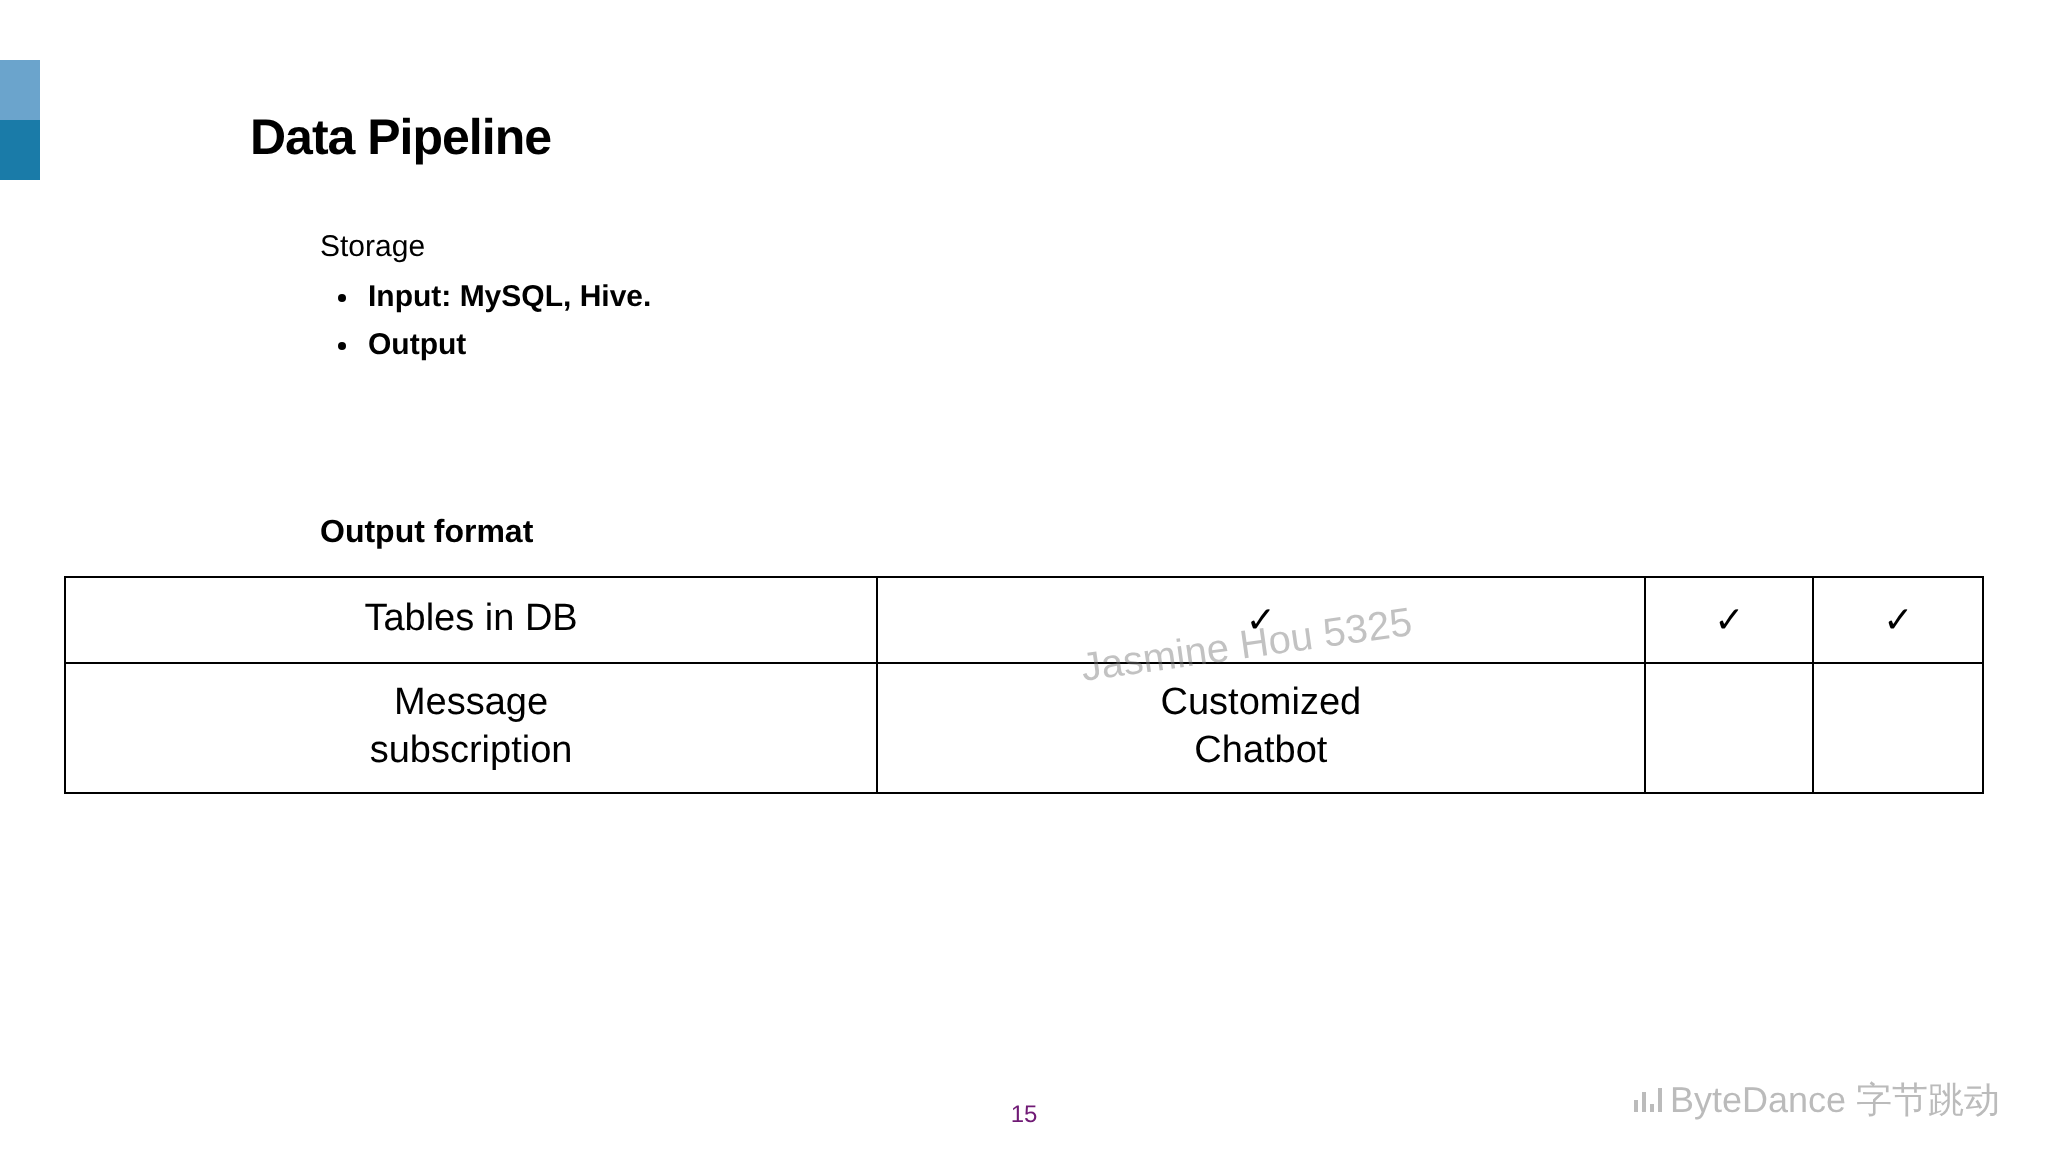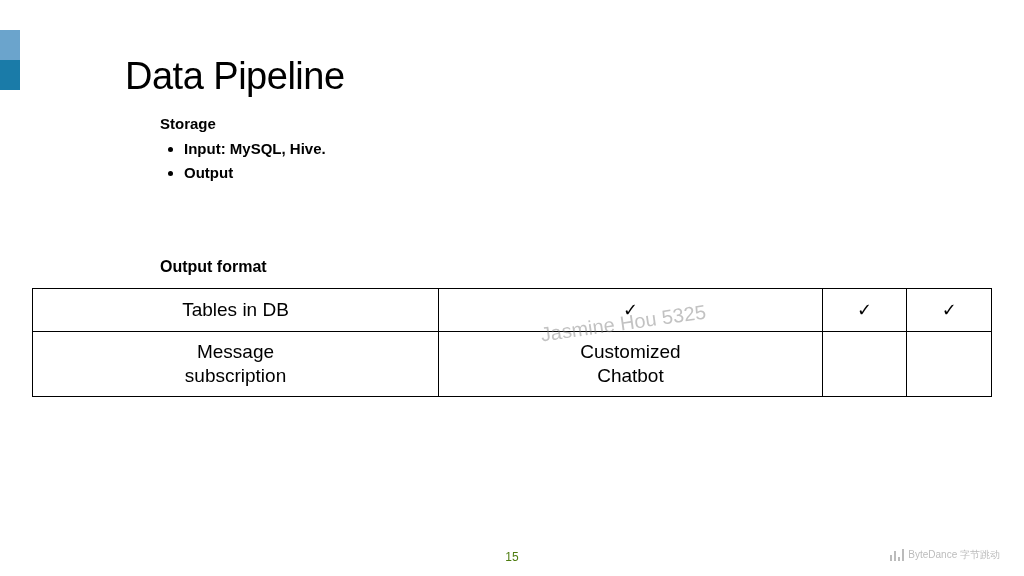--- a/index.html
+++ b/index.html
@@ -29,35 +29,35 @@
   .corner-accent .bot-shape {
     width: 20px;
     height: 30px;
     background: #1a7ba8;
   }
 
   .slide-title {
     position: absolute;
     top: 55px;
     left: 125px;
-    font-size: 38px;
-    font-weight: 400;
+    font-size: 25px;
+    font-weight: 700;
     letter-spacing: -0.5px;
   }
 
   .storage-block {
     position: absolute;
     top: 112px;
     left: 160px;
     font-size: 15px;
     font-weight: 700;
     line-height: 1.55;
   }
   .storage-block .section-head {
-    font-weight: 700;
+    font-weight: 400;
   }
   ul.lvl1 {
     margin: 2px 0 16px 0;
     padding-left: 24px;
     list-style-type: disc;
   }
   ul.lvl2 {
     margin: 0;
     padding-left: 36px;
     list-style-type: circle;
@@ -112,28 +112,28 @@
     white-space: nowrap;
   }
 
   .footer-page {
     position: absolute;
     bottom: 12px;
     left: 0;
     width: 100%;
     text-align: center;
     font-size: 12px;
-    color: #4d7c0f;
+    color: #701a75;
   }
 
   .footer-brand {
     position: absolute;
     bottom: 14px;
     right: 24px;
-    font-size: 10px;
+    font-size: 18px;
     color: rgba(150,150,150,0.65);
     display: flex;
     align-items: center;
     gap: 4px;
   }
   .footer-brand .bars {
     display: inline-flex;
     align-items: flex-end;
     gap: 2px;
     height: 12px;

